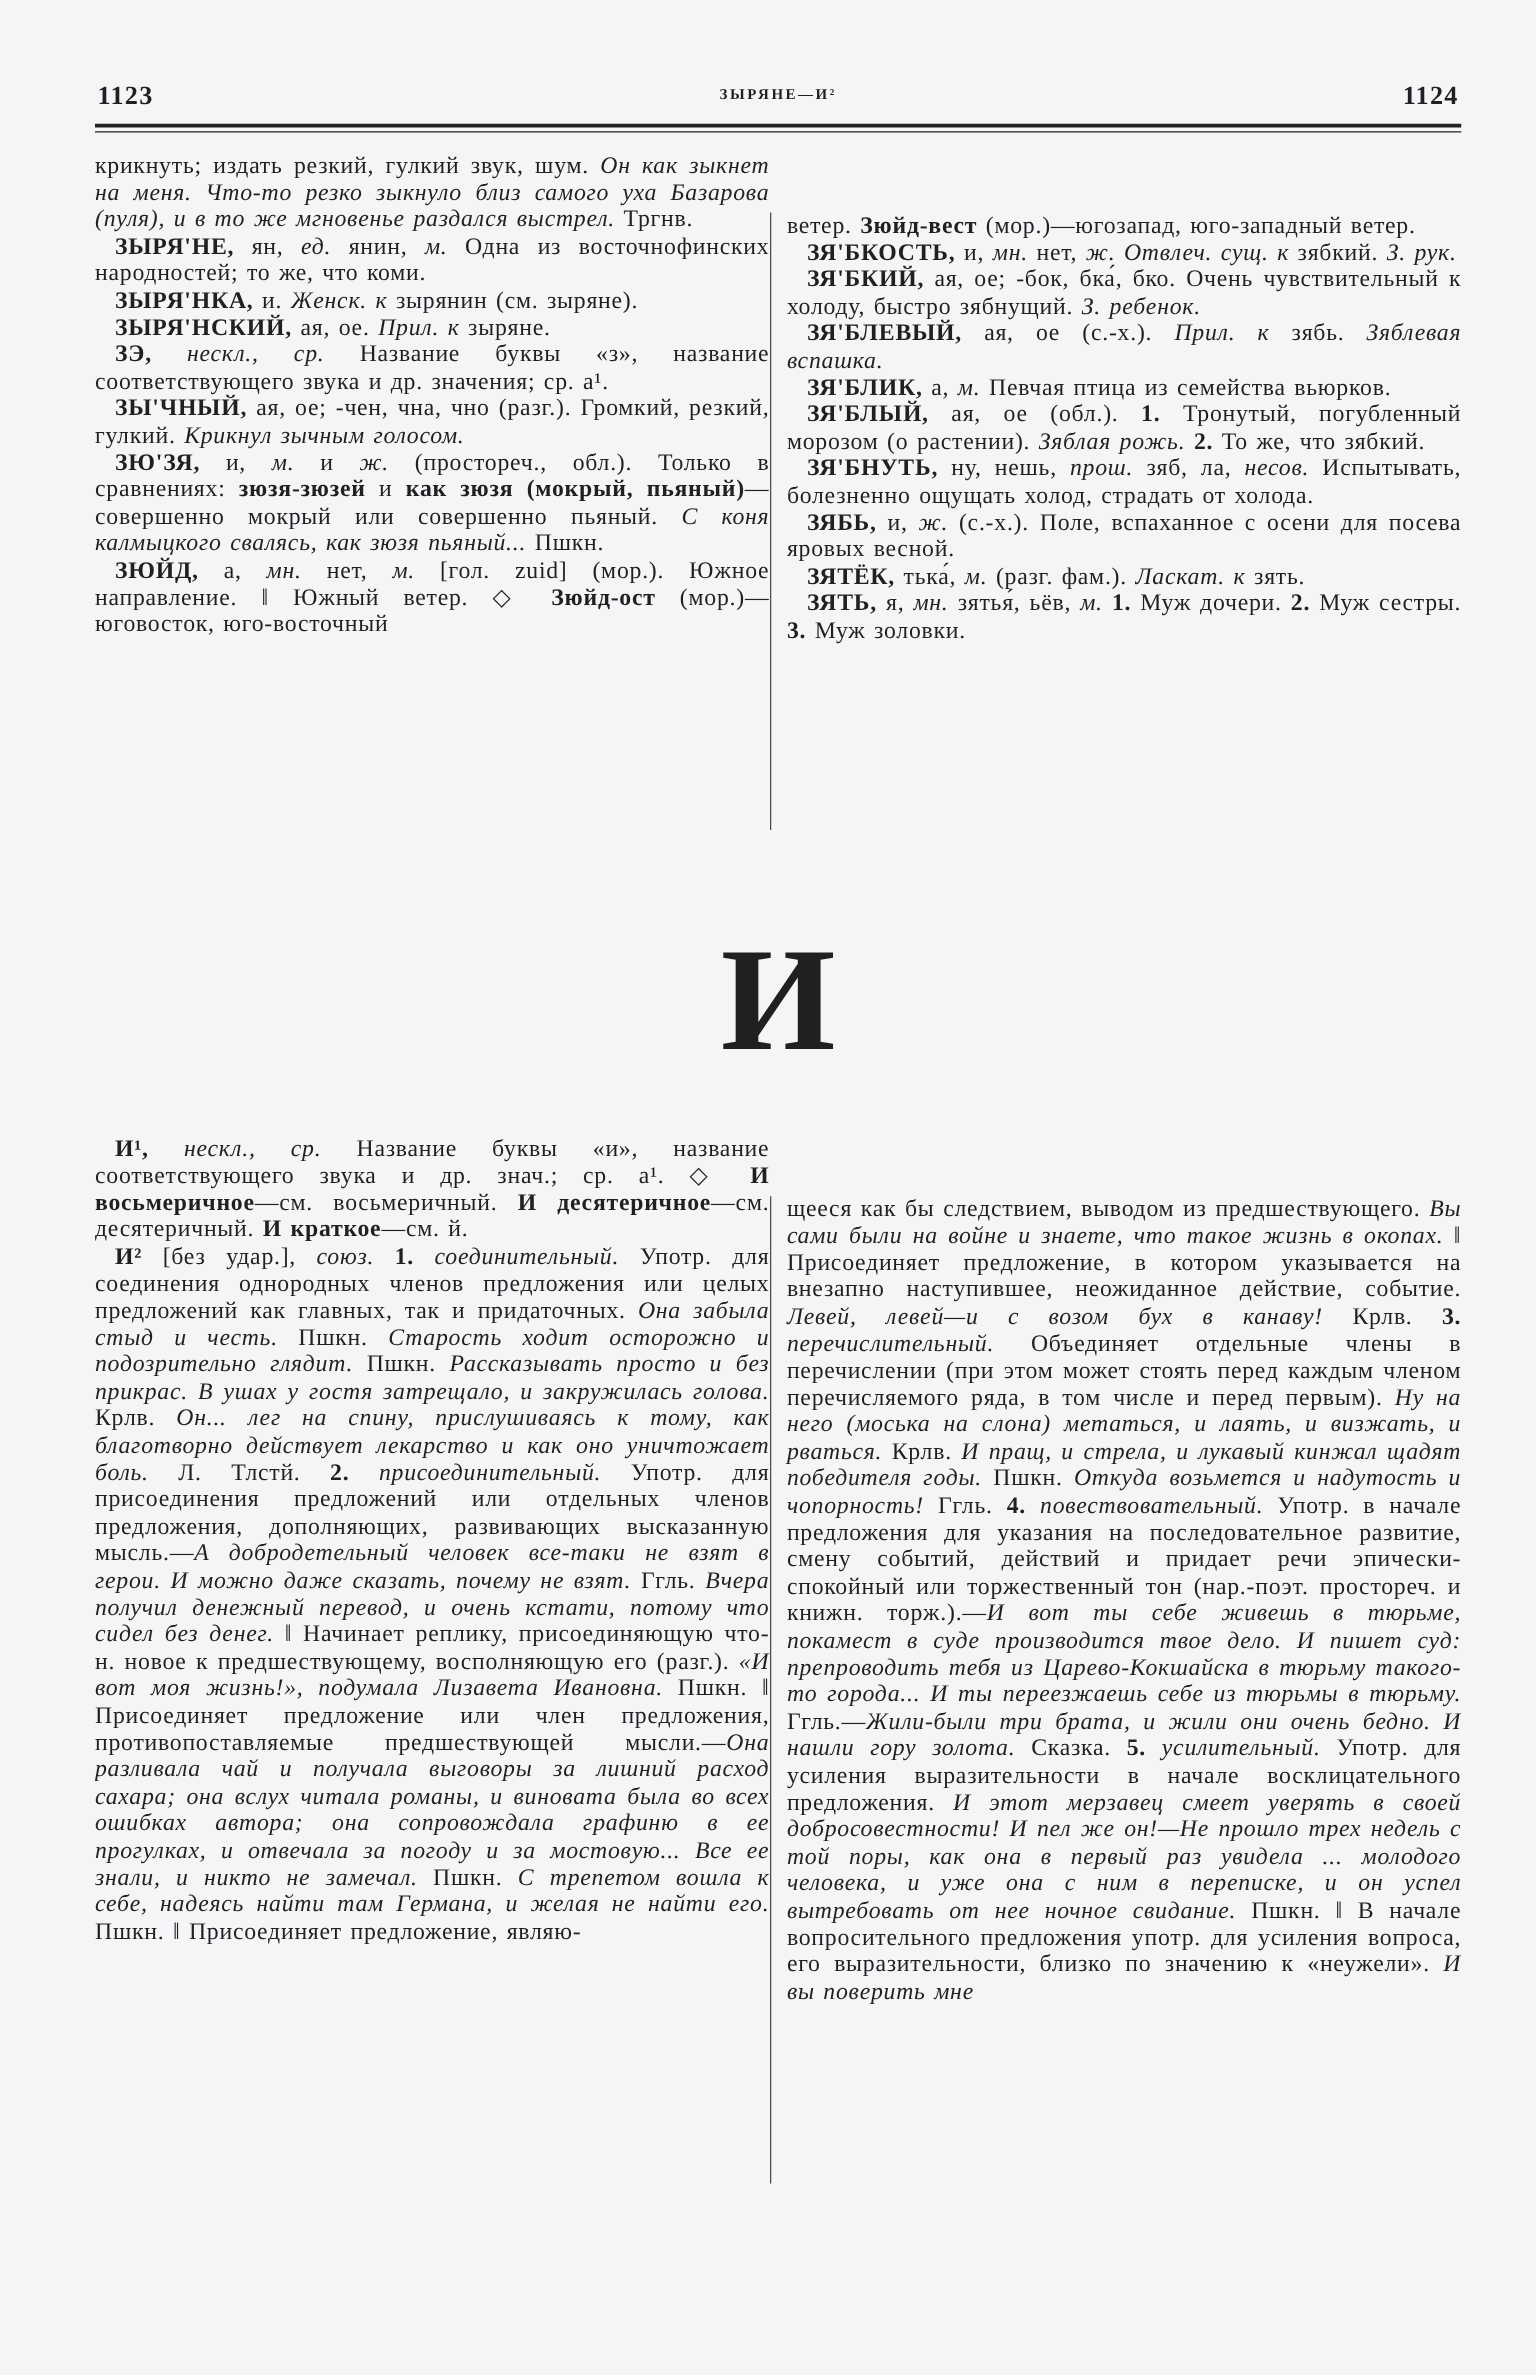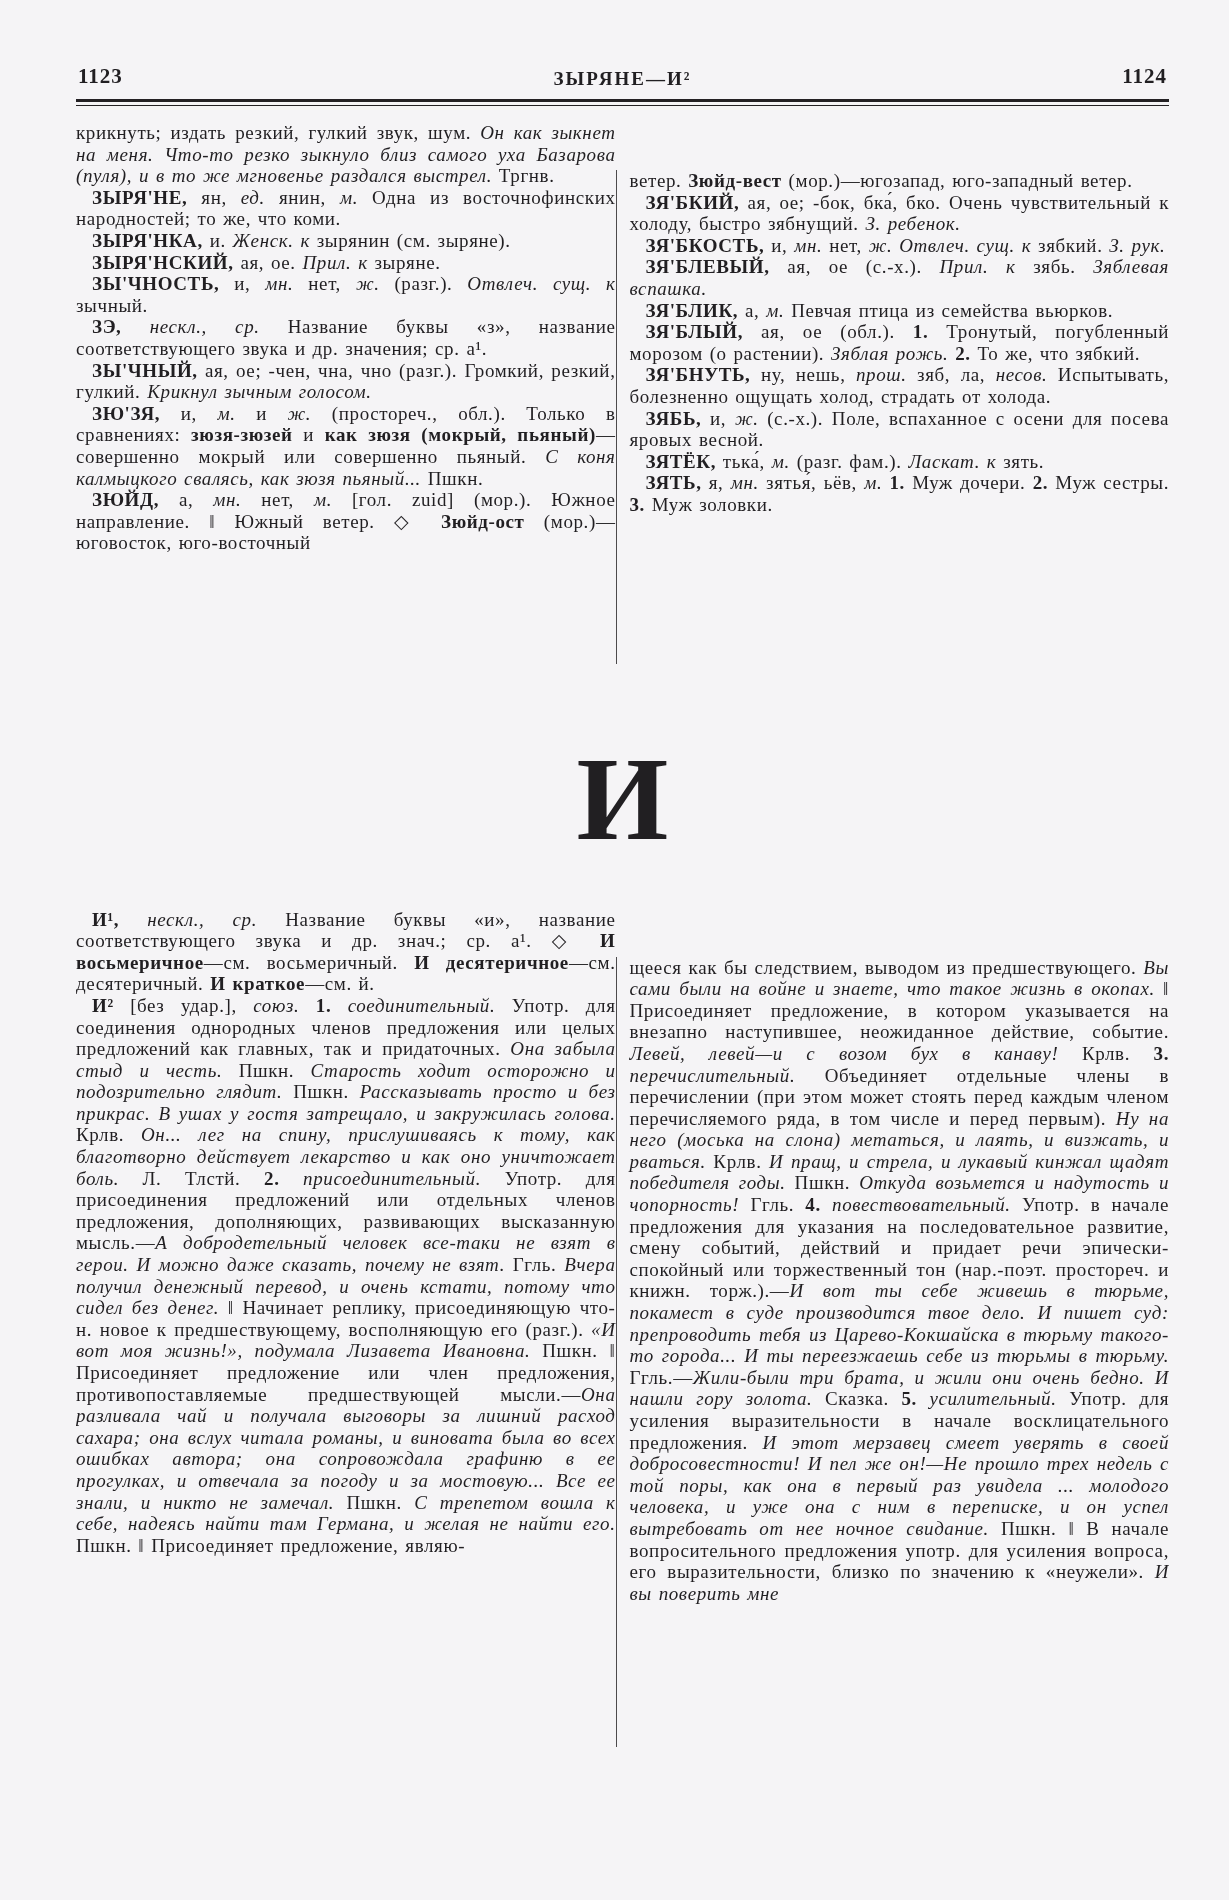--- a/index.html
+++ b/index.html
@@ -15,21 +15,21 @@
   .header {
     position:absolute; top:64px; left:78px; right:62px; height:26px;
     font-weight:bold;
     text-align:right;
   }
   .pageno { font-size:21px; letter-spacing:1px; }
   .pageno.left { position:absolute; left:0; top:0; }
   .pageno.right { position:absolute; right:0; top:0; }
   .running-head {
     position:absolute; left:50%; top:4px; transform:translateX(-50%);
-    font-size:19px; letter-spacing:2px; white-space:nowrap;
+    font-size:12px; letter-spacing:2px; white-space:nowrap;
   }
   .head-rule {
     position:absolute; top:99px; left:76px; right:60px; height:3px;
     border-top:3px solid #242124;
     border-bottom:1px solid #242124;
   }
   .content { position:absolute; top:122px; left:76px; right:60px; }
   .cols { display:flex; align-items:stretch; }
   .top-cols { height:542px; overflow:hidden; }
   .bottom-cols { height:838px; overflow:hidden; }
@@ -71,30 +71,29 @@
   <div class="head-rule"></div>
 
   <div class="content">
 
     <div class="cols top-cols">
       <div class="col first">
           <p class="entry noind"><span>крикнуть; издать резкий, гулкий звук, шум. </span><span class="i">Он как зыкнет на меня. Что-то резко зыкнуло близ самого уха Базарова (пуля), и в то же мгновенье раздался выстрел.</span><span> Тргнв.</span></p>
           <p class="entry"><span class="b">ЗЫРЯ'НЕ,</span><span> ян, </span><span class="i">ед.</span><span> янин, </span><span class="i">м.</span><span> Одна из восточнофинских народностей; то же, что коми.</span></p>
           <p class="entry"><span class="b">ЗЫРЯ'НКА,</span><span> и. </span><span class="i">Женск. к</span><span> зырянин (см. зыряне).</span></p>
           <p class="entry"><span class="b">ЗЫРЯ'НСКИЙ,</span><span> ая, ое. </span><span class="i">Прил. к</span><span> зыряне.</span></p>
-          <p class="entry"><span class="b">ЗЫ'ЧНОСТЬ,</span><span> и, </span><span class="i">мн.</span><span> нет, </span><span class="i">ж.</span><span> (разг.). </span><span class="i">Отвлеч. сущ. к</span><span> зычный.</span></p>
           <p class="entry"><span class="b">ЗЭ,</span><span> </span><span class="i">нескл., ср.</span><span> Название буквы «з», название соответствующего звука и др. значения; ср. а¹.</span></p>
           <p class="entry"><span class="b">ЗЫ'ЧНЫЙ,</span><span> ая, ое; -чен, чна, чно (разг.). Громкий, резкий, гулкий. </span><span class="i">Крикнул зычным голосом.</span></p>
           <p class="entry"><span class="b">ЗЮ'ЗЯ,</span><span> и, </span><span class="i">м.</span><span> и </span><span class="i">ж.</span><span> (простореч., обл.). Только в сравнениях: </span><span class="b">зюзя-зюзей</span><span> и </span><span class="b">как зюзя (мокрый, пьяный)</span><span>—совершенно мокрый или совершенно пьяный. </span><span class="i">С коня калмыцкого свалясь, как зюзя пьяный...</span><span> Пшкн.</span></p>
           <p class="entry"><span class="b">ЗЮЙД,</span><span> а, </span><span class="i">мн.</span><span> нет, </span><span class="i">м.</span><span> [гол. zuid] (мор.). Южное направление. ‖ Южный ветер. ◇ </span><span class="b">Зюйд-ост</span><span> (мор.)—юговосток, юго-восточный</span></p>
         </div>
       <div class="col second">
           <p class="entry noind"><span>ветер. </span><span class="b">Зюйд-вест</span><span> (мор.)—югозапад, юго-западный ветер.</span></p>
+          <p class="entry"><span class="b">ЗЯ'БКОСТЬ,</span><span> и, </span><span class="i">мн.</span><span> нет, </span><span class="i">ж. Отвлеч. сущ. к</span><span> зябкий. </span><span class="i">З. рук.</span></p>
           <p class="entry"><span class="b">ЗЯ'БКИЙ,</span><span> ая, ое; -бок, бка́, бко. Очень чувствительный к холоду, быстро зябнущий. </span><span class="i">З. ребенок.</span></p>
-          <p class="entry"><span class="b">ЗЯ'БКОСТЬ,</span><span> и, </span><span class="i">мн.</span><span> нет, </span><span class="i">ж. Отвлеч. сущ. к</span><span> зябкий. </span><span class="i">З. рук.</span></p>
           <p class="entry"><span class="b">ЗЯ'БЛЕВЫЙ,</span><span> ая, ое (с.-х.). </span><span class="i">Прил. к</span><span> зябь. </span><span class="i">Зяблевая вспашка.</span></p>
           <p class="entry"><span class="b">ЗЯ'БЛИК,</span><span> а, </span><span class="i">м.</span><span> Певчая птица из семейства вьюрков.</span></p>
           <p class="entry"><span class="b">ЗЯ'БЛЫЙ,</span><span> ая, ое (обл.). </span><span class="b">1.</span><span> Тронутый, погубленный морозом (о растении). </span><span class="i">Зяблая рожь.</span><span> </span><span class="b">2.</span><span> То же, что зябкий.</span></p>
           <p class="entry"><span class="b">ЗЯ'БНУТЬ,</span><span> ну, нешь, </span><span class="i">прош.</span><span> зяб, ла, </span><span class="i">несов.</span><span> Испытывать, болезненно ощущать холод, страдать от холода.</span></p>
           <p class="entry"><span class="b">ЗЯБЬ,</span><span> и, </span><span class="i">ж.</span><span> (с.-х.). Поле, вспаханное с осени для посева яровых весной.</span></p>
           <p class="entry"><span class="b">ЗЯТЁК,</span><span> тька́, </span><span class="i">м.</span><span> (разг. фам.). </span><span class="i">Ласкат. к</span><span> зять.</span></p>
           <p class="entry"><span class="b">ЗЯТЬ,</span><span> я, </span><span class="i">мн.</span><span> зятья́, ьёв, </span><span class="i">м.</span><span> </span><span class="b">1.</span><span> Муж дочери. </span><span class="b">2.</span><span> Муж сестры. </span><span class="b">3.</span><span> Муж золовки.</span></p>
         </div>
     </div>
 

